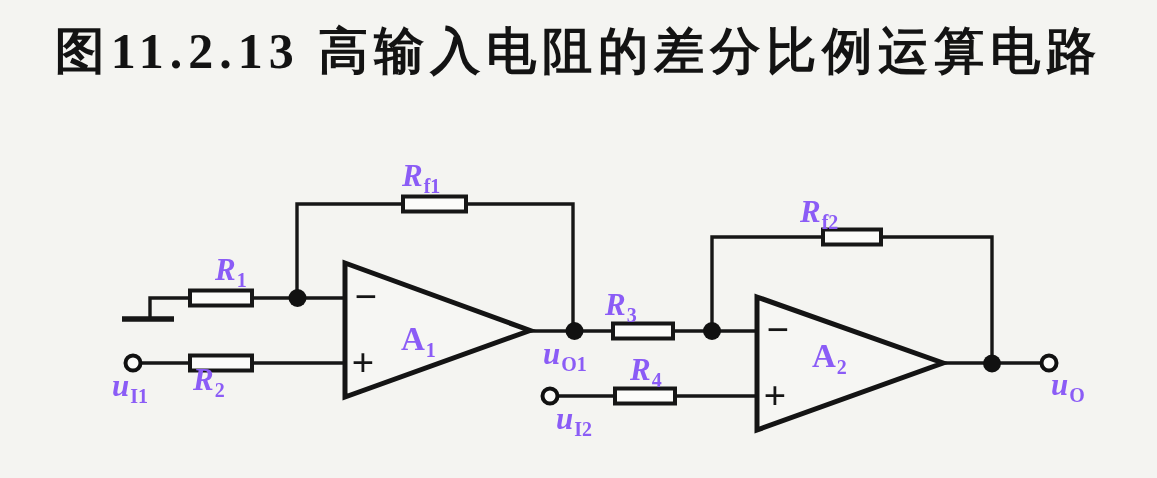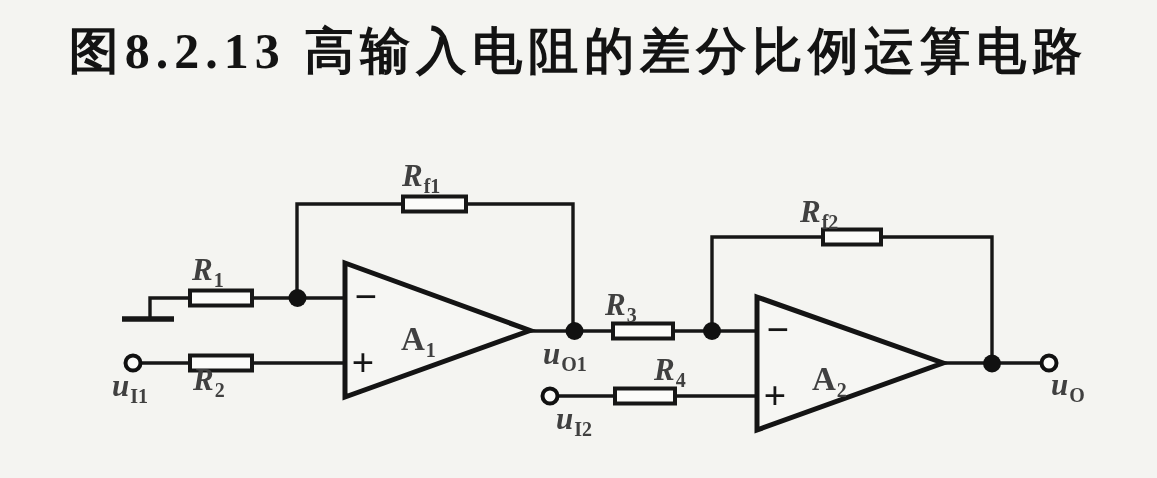--- a/index.html
+++ b/index.html
@@ -9,21 +9,21 @@
     font-family:"Liberation Serif", serif;
   }
   .figure-title{
     position:absolute;left:0;top:18px;width:100%;
     text-align:center;white-space:nowrap;
     font-size:50px;font-weight:bold;letter-spacing:6px;
     color:#131313;
   }
   svg.circuit{position:absolute;left:0;top:0;}
   .lbl{
-    position:absolute;color:#404040;font-weight:bold;
+    position:absolute;color:#8b5cf6;font-weight:bold;
     font-size:31px;line-height:1;white-space:nowrap;
   }
   .lbl .base{font-style:italic;}
   .lbl.upright .base{font-style:normal;}
   .lbl .sub{
     font-size:20px;font-style:normal;font-weight:bold;
     vertical-align:-7px;margin-left:1px;letter-spacing:0;
   }
   .wire{stroke:#161616;stroke-width:3.4;fill:none;stroke-linecap:square;}
   .bar{stroke:#161616;stroke-width:5.5;fill:none;stroke-linecap:butt;}
@@ -34,21 +34,21 @@
   .port{
     font-family:"Liberation Serif",serif;font-weight:bold;
     fill:#151515;
   }
 </style>
 </head>
 <body>
 
 <div class="stage">
 
-  <div class="figure-title">图8.2.13 高输入电阻的差分比例运算电路</div>
+  <div class="figure-title">图11.2.13 高输入电阻的差分比例运算电路</div>
 
   <svg class="circuit" width="1157" height="478" viewBox="0 0 1157 478">
 
     <path class="wire" d="M190,298 H150 V317"></path>
     <line class="bar" x1="122" y1="319" x2="174" y2="319"></line>
 
     <line class="wire" x1="252" y1="298" x2="345" y2="298"></line>
 
     <path class="wire" d="M297,298 V204 H403"></path>
     <path class="wire" d="M466,204 H573 V331"></path>
@@ -86,43 +86,43 @@
     <circle class="dot" cx="297.5" cy="298" r="9"></circle>
     <circle class="dot" cx="574.5" cy="331" r="9"></circle>
     <circle class="dot" cx="712" cy="331" r="9"></circle>
     <circle class="dot" cx="992" cy="363.5" r="9"></circle>
 
     <circle class="term" cx="133" cy="363" r="7.5"></circle>
     <circle class="term" cx="550" cy="396" r="7.5"></circle>
     <circle class="term" cx="1049" cy="363" r="7.5"></circle>
   </svg>
 
-  <div class="lbl" style="left:192px;top:254px">
+  <div class="lbl" style="left:215px;top:254px">
     <span class="base">R</span><span class="sub">1</span>
   </div>
   <div class="lbl" style="left:193px;top:364px">
     <span class="base">R</span><span class="sub">2</span>
   </div>
   <div class="lbl" style="left:402px;top:160px">
     <span class="base">R</span><span class="sub">f1</span>
   </div>
   <div class="lbl" style="left:605px;top:289px">
     <span class="base">R</span><span class="sub">3</span>
   </div>
-  <div class="lbl" style="left:654px;top:354px">
+  <div class="lbl" style="left:630px;top:354px">
     <span class="base">R</span><span class="sub">4</span>
   </div>
   <div class="lbl" style="left:800px;top:196px">
     <span class="base">R</span><span class="sub">f2</span>
   </div>
 
   <div class="lbl upright" style="left:401px;top:323px;font-size:33px">
     <span class="base">A</span><span class="sub">1</span>
   </div>
-  <div class="lbl upright" style="left:812px;top:363px;font-size:33px">
+  <div class="lbl upright" style="left:812px;top:340px;font-size:33px">
     <span class="base">A</span><span class="sub">2</span>
   </div>
 
   <div class="lbl" style="left:112px;top:370px">
     <span class="base">u</span><span class="sub">I1</span>
   </div>
   <div class="lbl" style="left:556px;top:403px">
     <span class="base">u</span><span class="sub">I2</span>
   </div>
   <div class="lbl" style="left:543px;top:338px">

